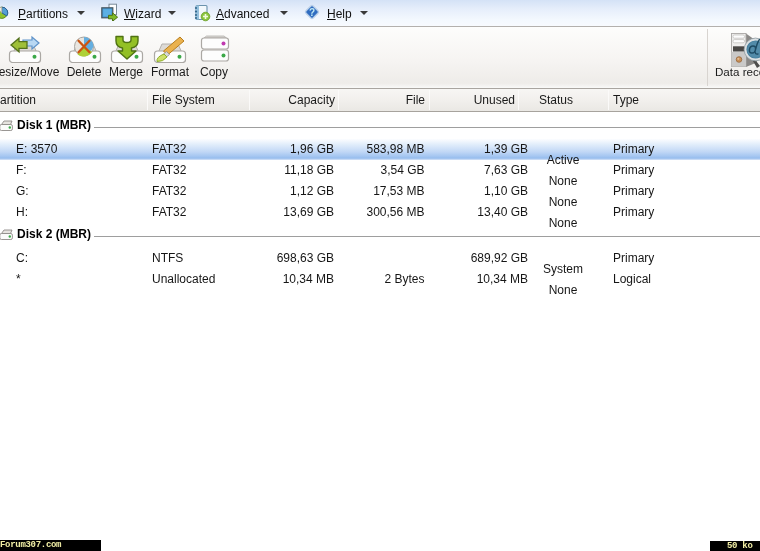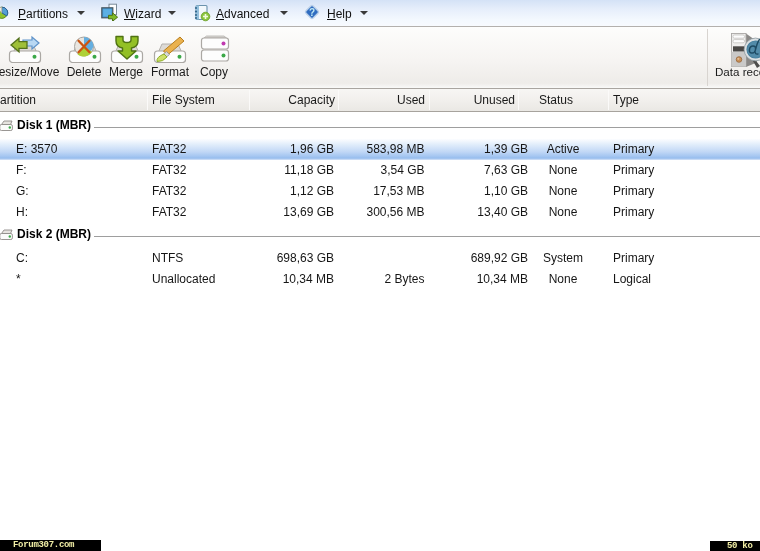--- a/index.html
+++ b/index.html
@@ -51,21 +51,21 @@
 .row div { position:absolute; top:0; height:21.1px; line-height:21.1px; white-space:nowrap; }
 .sel {
   background:linear-gradient(180deg,#fcfdff 0%,#e2eefb 25%,#c2d8f6 60%,#a5c6f1 82%,#96bdee 91%,#b9d0f2 96%,#dce8f9 100%);
   padding-left:14px;
 }
 .cname  { left:16px; }
 .cfs    { left:152px; }
 .ccap   { left:0; width:334px; text-align:right; }
 .cused  { left:0; width:424.5px; text-align:right; }
 .cunused{ left:0; width:516px; text-align:right;margin-left:12px; }
-.cstatus{ left:518px; width:90px; text-align:center; }
+.cstatus{ left:518px; width:90px; text-align:center;margin-top:11px; }
 .ctype  { left:613px; }
 
 
 .wm { position:absolute; background:#000; color:#f2efa6; font-family:"Liberation Mono",monospace; font-weight:bold; font-size:9px; letter-spacing:-0.3px; }
 </style>
 </head>
 <body>
 
 <div id="menubar">
   <svg class="abs" style="left:-5px;top:5.5px" width="15" height="15" viewBox="0 0 15 15">
@@ -178,21 +178,21 @@
 <div id="colhead">
   <div class="hsep" style="left:147px"></div>
   <div class="hsep" style="left:249px"></div>
   <div class="hsep" style="left:338px"></div>
   <div class="hsep" style="left:429px"></div>
   <div class="hsep" style="left:518px"></div>
   <div class="hsep" style="left:608px"></div>
   <div class="hlabel" style="left:-8px">Partition</div>
   <div class="hlabel" style="left:152px">File System</div>
   <div class="hlabel" style="left:0;width:335px;text-align:right">Capacity</div>
-  <div class="hlabel" style="left:0;width:425px;text-align:right">Used</div>
+  <div class="hlabel" style="left:0;width:425px;text-align:right">File</div>
   <div class="hlabel" style="left:0;width:515px;text-align:right">Unused</div>
   <div class="hlabel" style="left:539px">Status</div>
   <div class="hlabel" style="left:613px">Type</div>
 </div>
 
 <div class="grouphead" style="top:117.5px">
   <svg class="abs" style="left:-1px;top:2px" width="15" height="12" viewBox="0 0 15 12">
     <path d="M2.5 4.5 L5 1 H13 L11.5 4.5 Z" fill="#e6e3df" stroke="#8e8b88" stroke-width="0.9"></path>
     <rect x="0.8" y="4.5" width="12.6" height="6" rx="1.6" fill="#fbfbfa" stroke="#8e8b88" stroke-width="0.9"></rect>
     <circle cx="10.8" cy="7.5" r="1.2" fill="#3ba848"></circle>
@@ -259,14 +259,14 @@
 <div class="row" style="top:269.4px">
   <div class="cname">*</div>
   <div class="cfs">Unallocated</div>
   <div class="ccap">10,34 MB</div>
   <div class="cused">2 Bytes</div>
   <div class="cunused">10,34 MB</div>
   <div class="cstatus">None</div>
   <div class="ctype">Logical</div>
 </div>
 
-<div class="wm" style="left:0;top:540px;width:101px;height:11px;line-height:11px;"><span style="margin-left:13px">Forum307.com</span></div>
+<div class="wm" style="left:0;top:540px;width:101px;height:11px;line-height:11px;"><span style="">Forum307.com</span></div>
 <div class="wm" style="left:710px;top:541px;width:57px;height:10px;line-height:10px;"><span style="margin-left:17px">50 ko</span></div>
 
 </body></html>

